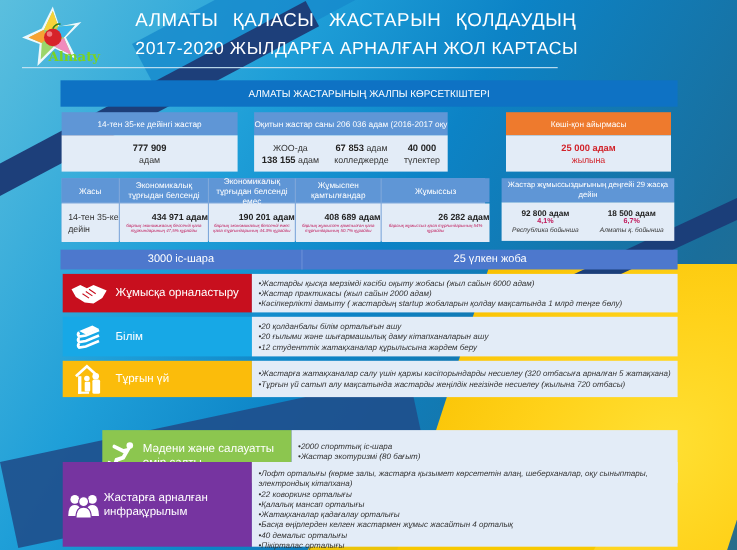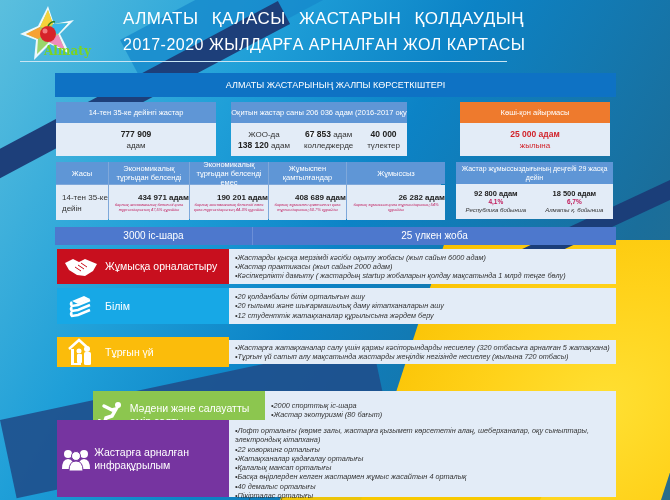--- a/index.html
+++ b/index.html
@@ -66,34 +66,34 @@
   .unemp .h { height: 22px; background: #5f96d6; color: #fff; font-size: 7px; text-align: center; line-height: 9px; padding-top: 2px; }
   .unemp .b { height: 35px; background: #e3ecf7; display: flex; justify-content: space-around; align-items: center; }
   .unemp .it { text-align: center; line-height: 8px; }
   .unemp .it b { font-size: 7.5px; color: #222; display: block; }
   .unemp .it .pct { font-size: 6.5px; color: #c0195a; font-weight: bold; display: block; }
   .unemp .it i { font-size: 6px; color: #333; display: block; }
 
   
   .banner { position: absolute; left: 55px; top: 227px; width: 561px; height: 18px; background: #4d78cd; display: flex; }
   .banner div { color: #fff; font-size: 10px; text-align: center; line-height: 18px; }
-  .banner .b1 { width: 198px; border-right: 1px solid #6b8fd7; }
+  .banner .b1 { width: 220px; border-right: 1px solid #6b8fd7; }
   .banner .b2 { flex: 1; }
 
   
   .row { position: absolute; left: 57px; width: 559px; display: flex; }
   .row .cat { width: 172px; display: flex; align-items: center; color: #fff; font-size: 10.5px; line-height: 13px; }
   .row .cat .ic { width: 48px; display: flex; justify-content: center; align-items: center; }
   .row .cat .ic svg { display: block; }
   .row .items { flex: 1; background: #e3ecf7; font-size: 7.3px; font-style: italic; color: #333; padding: 3px 6px; line-height: 9.3px; display: flex; flex-direction: column; justify-content: center; }
   .r1 { top: 249px; height: 35px; }
   .r1 .cat { background: #c80f1e; }
   .r2 { top: 288px; height: 36px; }
   .r2 .cat { background: #17a8e6; }
-  .r3 { top: 328px; height: 48px; align-items: center; }
+  .r3 { top: 328px; height: 33px; }
   .r3 .cat { background: #fbbc0b; }
   .r4 { top: 391px; height: 48px; padding-left: 36px; }
   .r4 .cat { background: #8cc64f; }
   .r5 { top: 420px; height: 77px; }
   .r5 .cat { background: #7634a0; }
   .r5 .items { justify-content: flex-start; padding-top: 6px; }
 </style>
 </head>
 <body>
 
@@ -131,21 +131,21 @@
       <b>777 909</b><br><span>адам</span>
     </div>
   </div>
 </div>
 
 <div class="stat-box sb2">
   <div class="cap">Оқитын жастар саны 206 036 адам (2016-2017 оқу жылы)</div>
   <div class="body">
     <div class="val">
       <span>ЖОО-да</span><br>
-      <b>138 120</b> <span>адам</span>
+      <b>138 155</b> <span>адам</span>
     </div>
     <div class="val">
       <b>67 853</b> <span>адам</span><br>
       <span>колледжерде</span>
     </div>
     <div class="val">
       <b>40 000</b><br>
       <span>түлектер</span>
     </div>
   </div>
@@ -291,19 +291,19 @@
           <path d="M17 22 Q17 12 23 12 Q29 12 29 22 Z" fill="#fff"></path>
           <circle cx="15" cy="9" r="4.5" fill="#fff" stroke="#7634a0" stroke-width="1"></circle>
           <path d="M8 24 Q8 14 15 14 Q22 14 22 24 Z" fill="#fff" stroke="#7634a0" stroke-width="1"></path>
         </svg>
     </span>
     <span>Жастарға арналған инфрақұрылым</span>
   </div>
   <div class="items">
     <div>•Лофт орталығы (көрме залы, жастарға қызымет көрсететін алаң, шеберханалар, оқу сыныптары, электрондық кітапхана)</div>
     <div>•22 коворкинг орталығы</div>
+    <div>•Қалалық мансап орталығы</div>
     <div>•Жатақханалар қадағалау орталығы</div>
-    <div>•Қалалық мансап орталығы</div>
     <div>•Басқа өңірлерден келген жастармен жұмыс жасайтын 4 орталық</div>
     <div>•40 демалыс орталығы</div>
     <div>•Пікірталас орталығы</div>
   </div>
 </div>
 
 </body></html>

